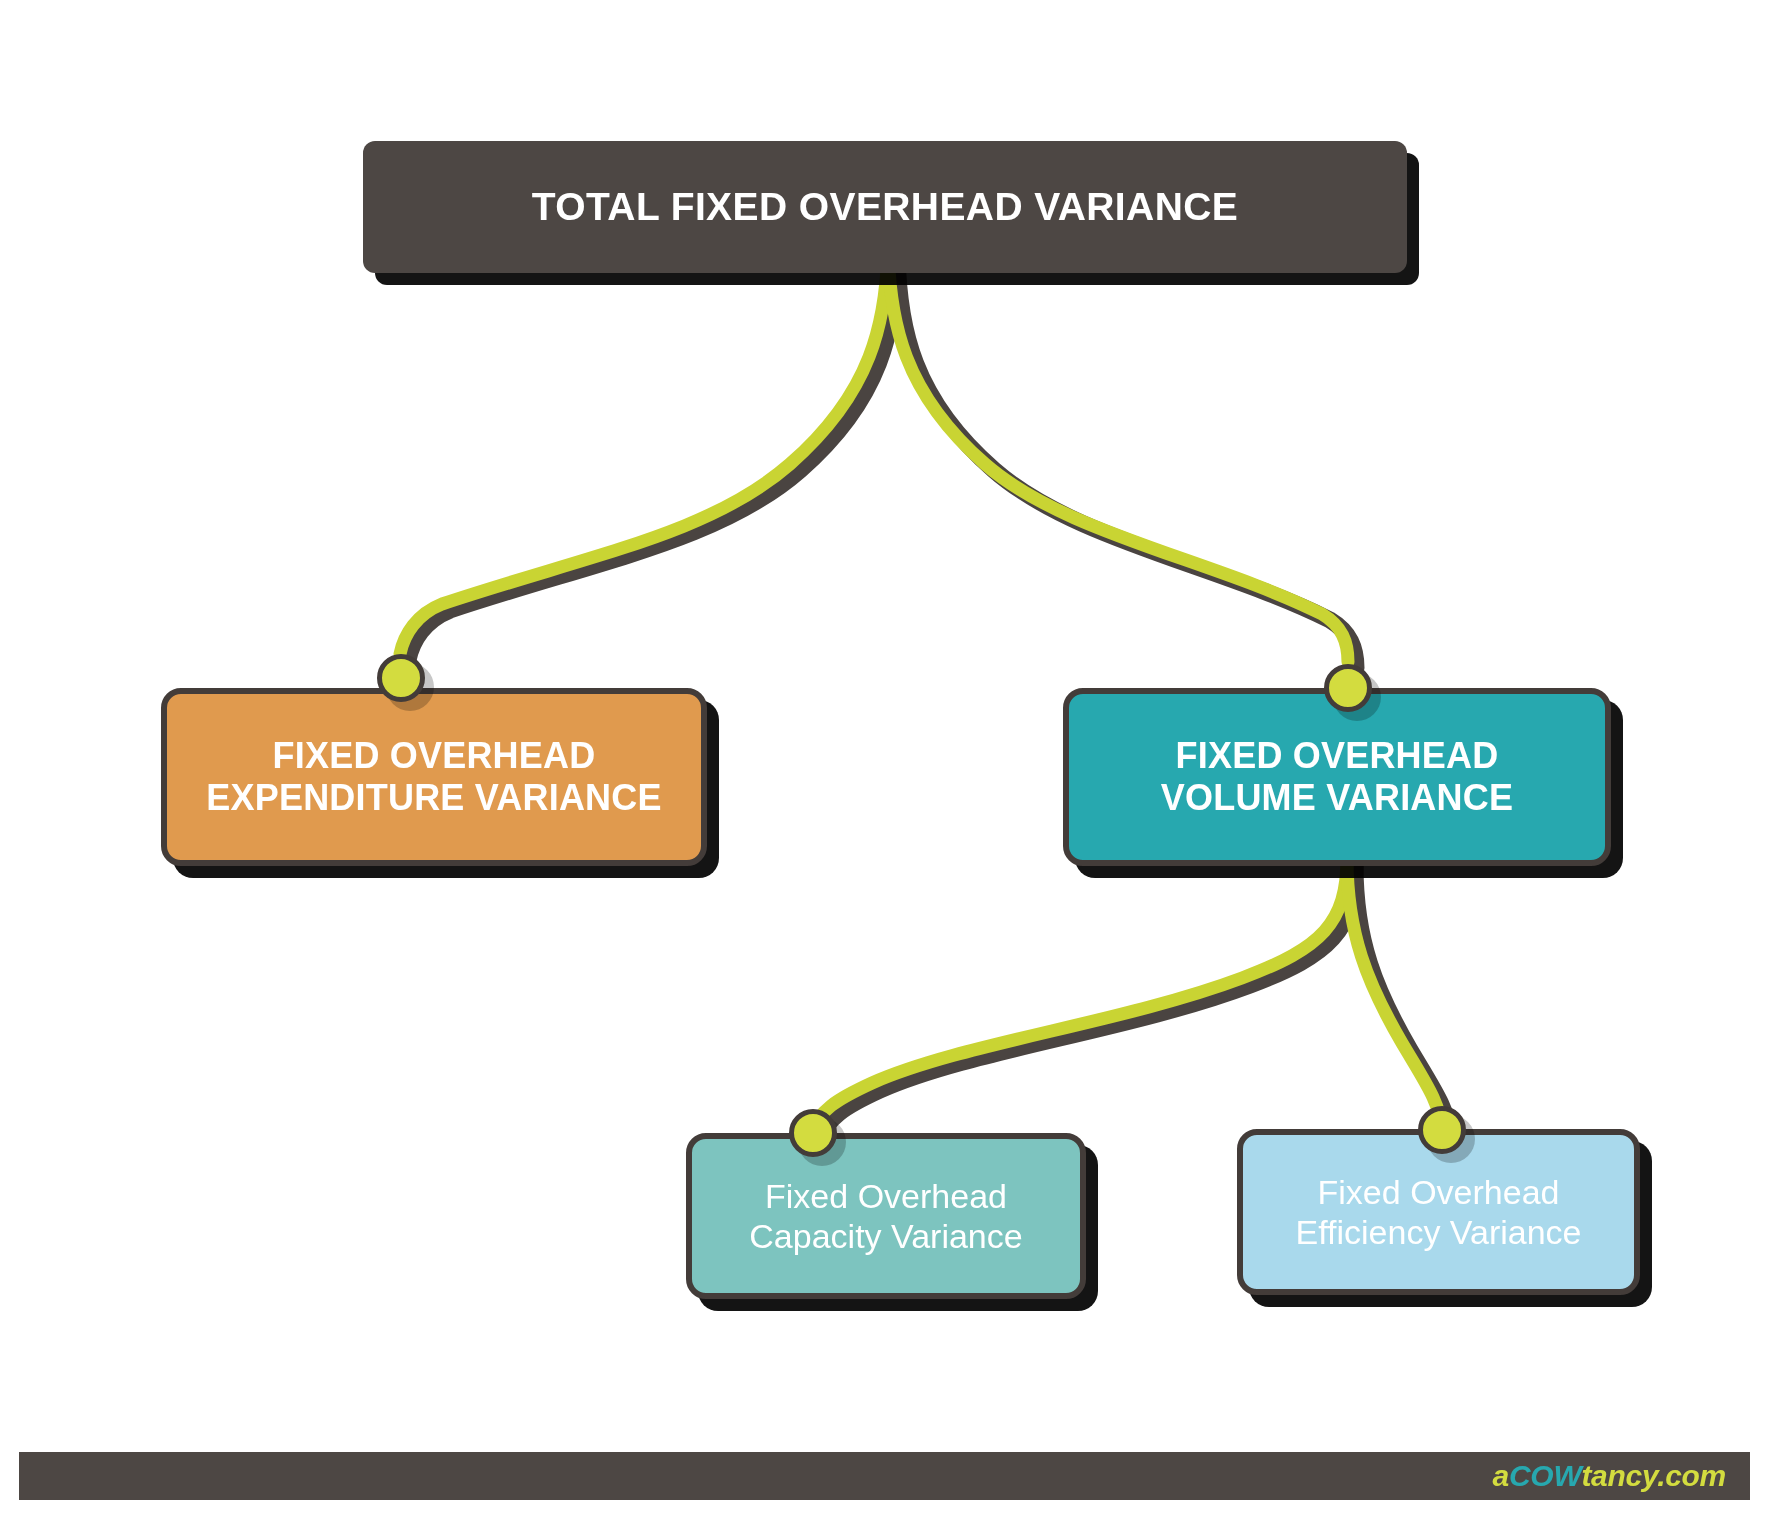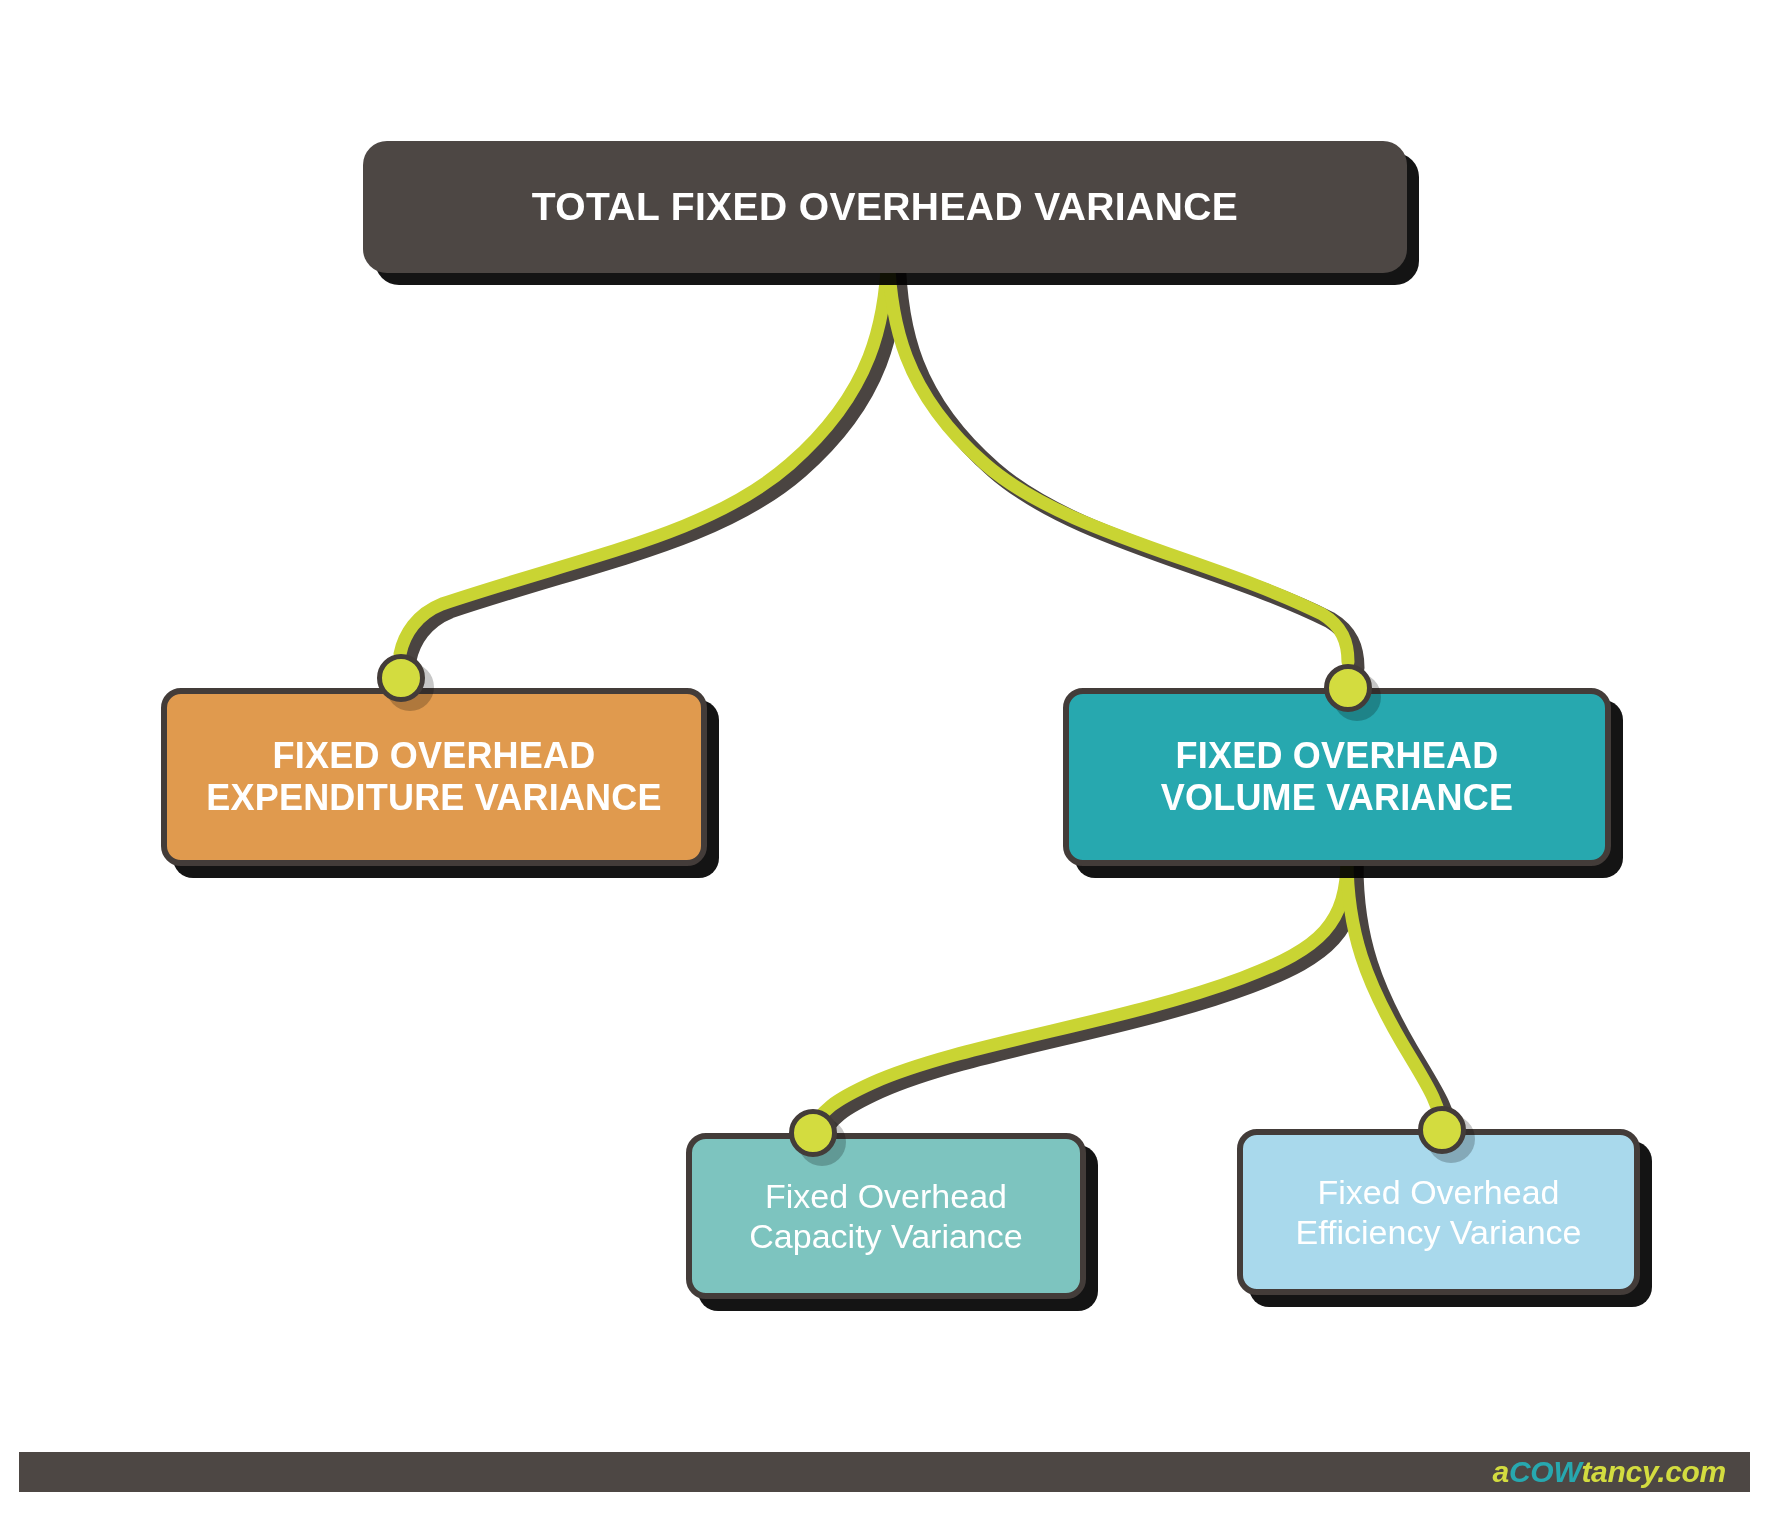--- a/index.html
+++ b/index.html
@@ -25,21 +25,21 @@
     justify-content:center;
     text-align:center;
     color:#ffffff;
     line-height:1.18;
     white-space:pre-line;
   }
 
   .node.top{
     left:363px;top:141px;width:1044px;height:132px;
     background:#4d4744;
-    border-radius:24px;
+    border-radius:12px;
     font-size:39px;font-weight:bold;letter-spacing:.4px;
     box-shadow:12px 12px 0 0 rgba(0,0,0,.92);
   }
 
   .node.orange{
     left:161px;top:688px;width:546px;height:178px;
     background:#e09a4e;
     border:6px solid #433c39;
     border-radius:20px;
     font-size:36px;font-weight:bold;letter-spacing:.2px;
@@ -81,21 +81,21 @@
     background:#d3dc3f;
     border:5px solid #433c39;
     box-sizing:border-box;
     box-shadow:9px 9px 0 0 rgba(0,0,0,.22);
   }
 
   
   #footer{
     position:absolute;
     left:19px;top:1452px;
-    width:1731px;height:40px;
+    width:1731px;height:48px;
     background:#4d4744;
     display:flex;align-items:center;justify-content:flex-end;
   }
   #logo{
     margin-right:24px;
     font-size:30px;
     font-weight:bold;
     font-style:italic;
     letter-spacing:-.3px;
     white-space:nowrap;

